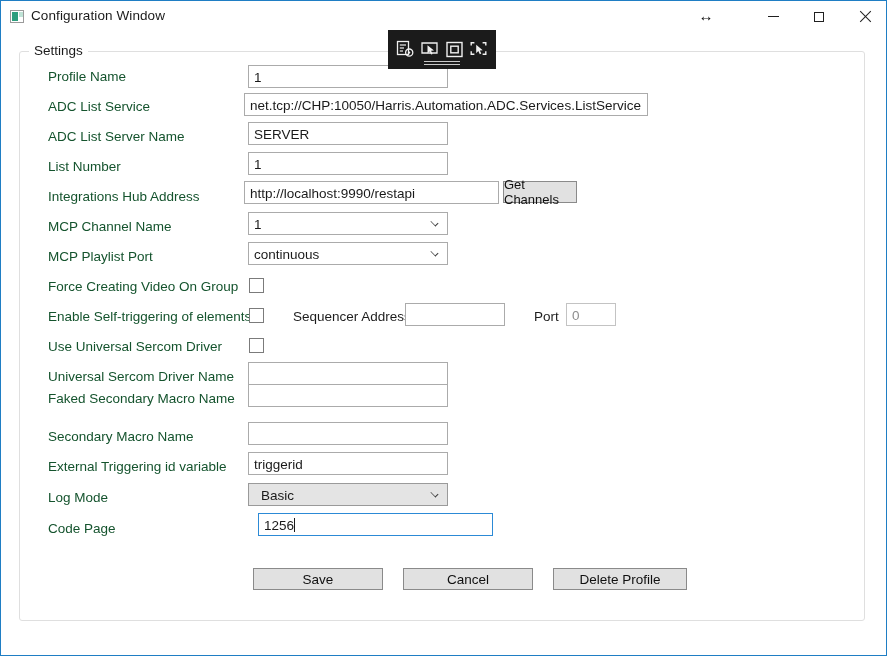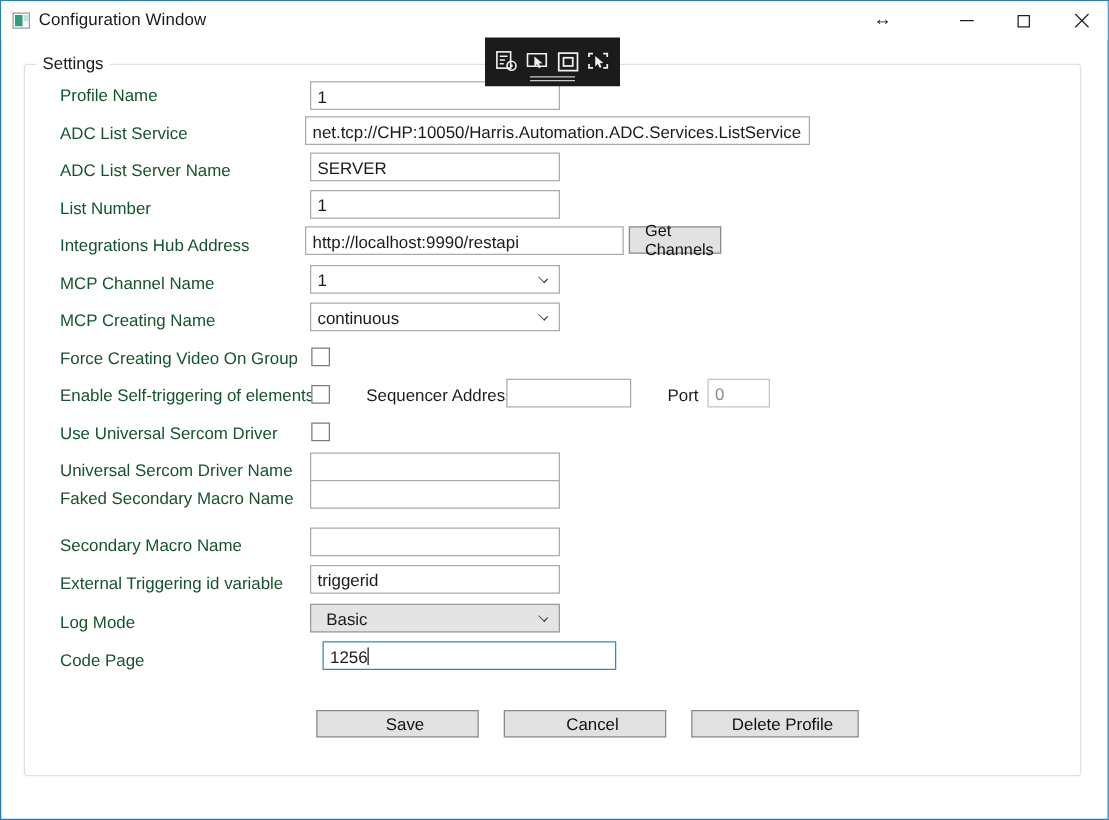--- a/index.html
+++ b/index.html
@@ -113,21 +113,20 @@
     border:1px solid #7b7b7b;background:#ffffff;
   }
 
   
   .btn{
     position:absolute;box-sizing:border-box;height:22px;
     border:1px solid #8a8a8a;background:#e1e1e1;
     font-size:13.5px;color:#101010;
     display:flex;align-items:center;justify-content:center;
     font-family:"Liberation Sans", sans-serif;
-    padding-left:12px;
   }
   .btn.small{height:22px;font-size:13px;}
 
   
   .inline-lbl{
     position:absolute;font-size:13.5px;color:#1d1d1d;line-height:20px;white-space:nowrap;
   }
 
   
   .capture-toolbar{
@@ -202,21 +201,21 @@
 
   <div class="row" style="top:216px">
     <div class="lbl">MCP Channel Name</div>
     <div class="combo" style="left:247px;top:-5px;width:200px">
       <span>1</span>
       <span class="arrow"></span>
     </div>
   </div>
 
   <div class="row" style="top:246px">
-    <div class="lbl">MCP Creating Name</div>
+    <div class="lbl">MCP Playlist Port</div>
     <div class="combo" style="left:247px;top:-5px;width:200px">
       <span>continuous</span>
       <span class="arrow"></span>
     </div>
   </div>
 
   <div class="row" style="top:276px">
     <div class="lbl">Force Creating Video On Group</div>
     <div class="chk" style="left:248px;top:1px"></div>
   </div>

